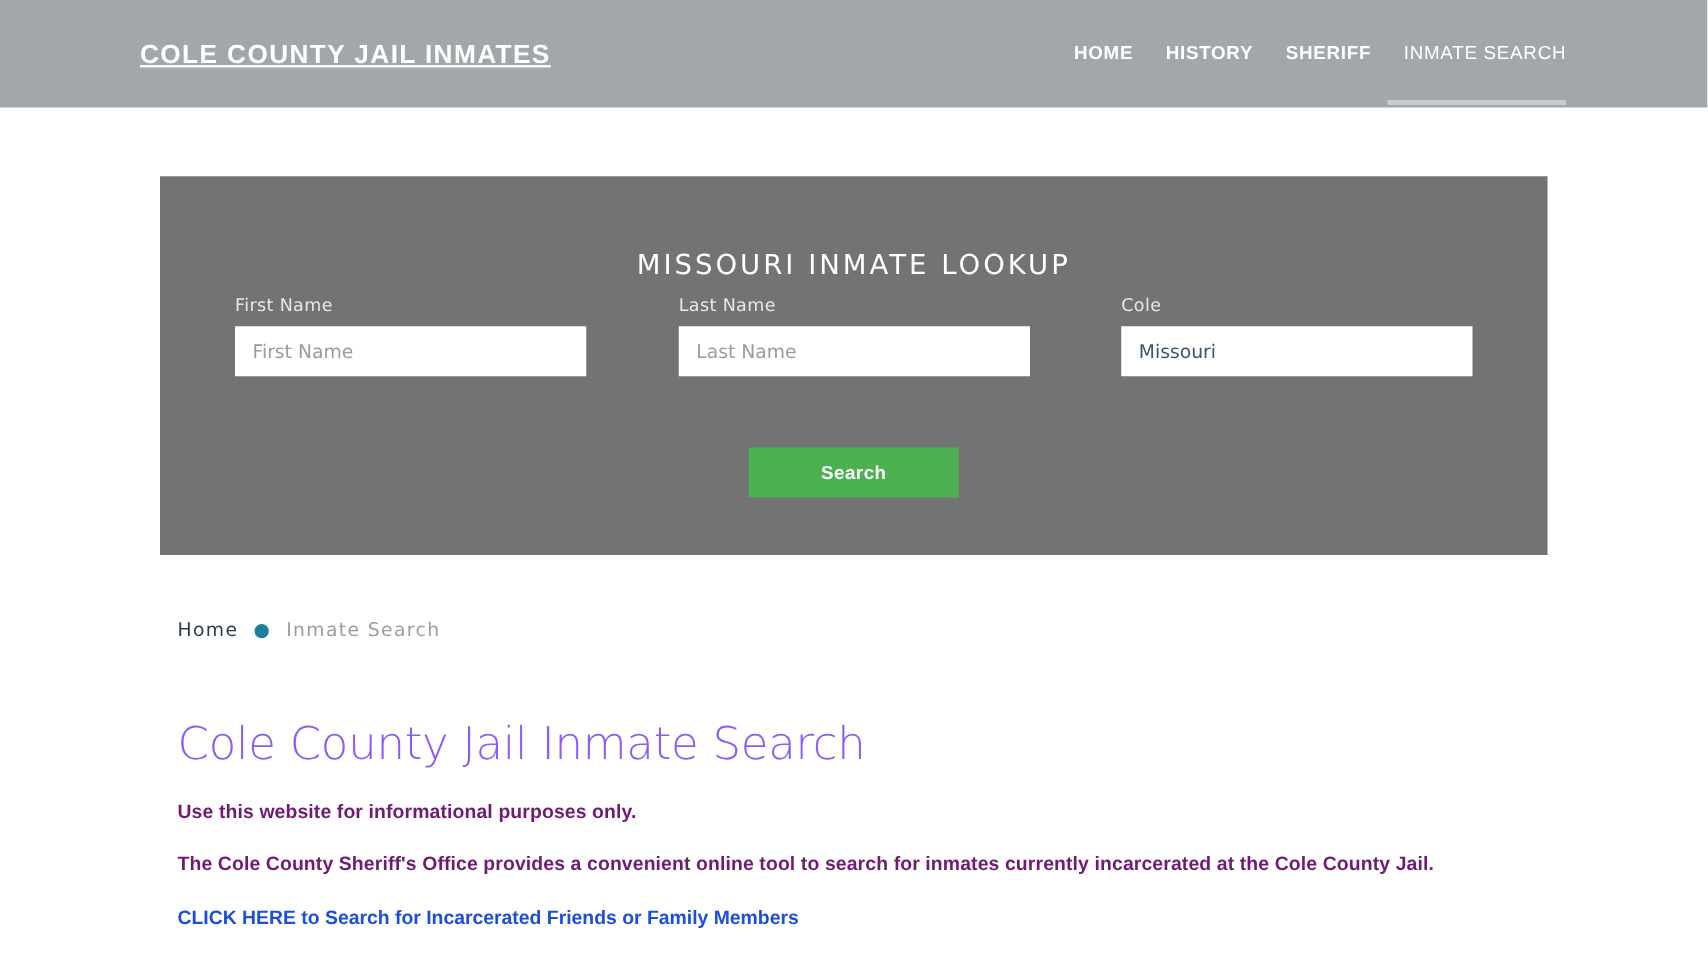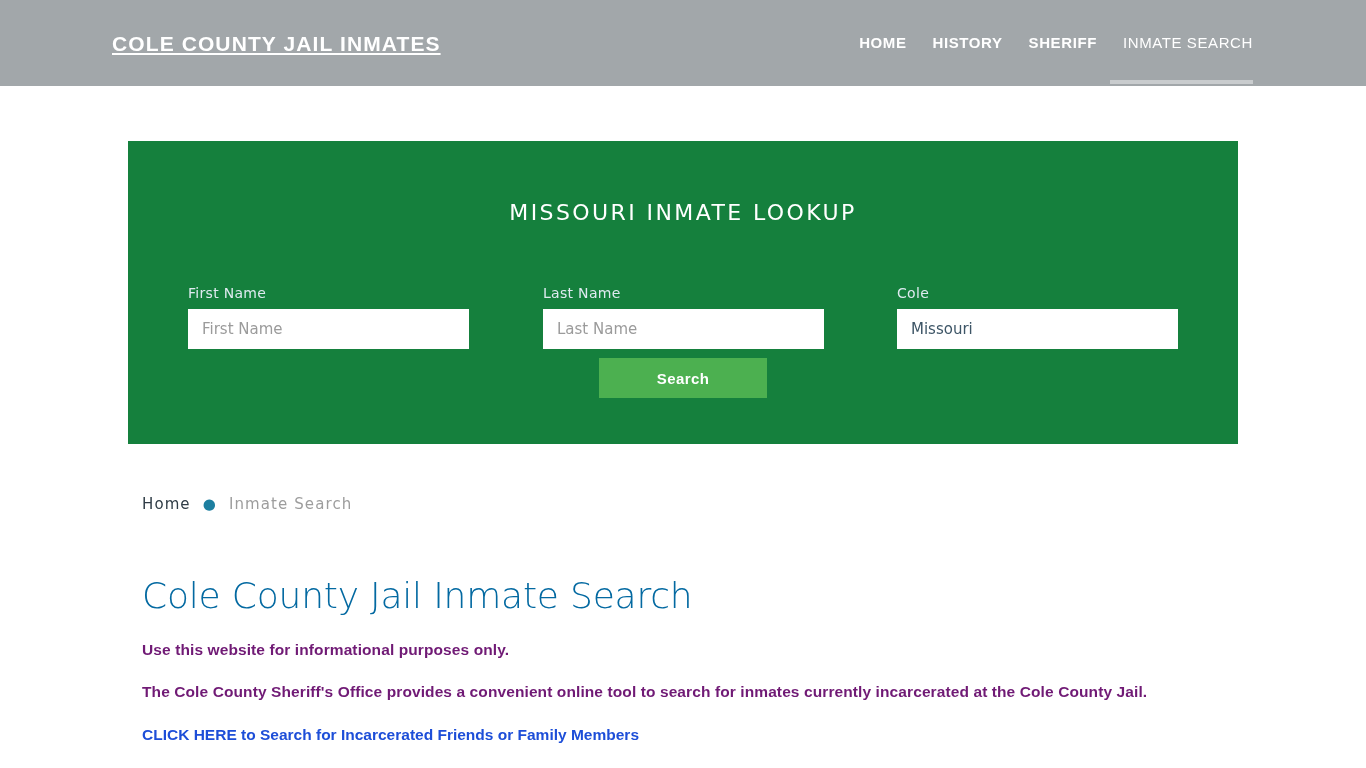--- a/index.html
+++ b/index.html
@@ -71,38 +71,37 @@
     background: #c9ccce;
   }
 
   
   .lookup-panel {
     position: absolute;
     left: 128px;
     top: 141px;
     width: 1110px;
     height: 303px;
-    background: #15803d;
+    background: #737373;
   }
   .lookup-title {
     position: absolute;
     top: 41px;
     left: 0;
     width: 100%;
     text-align: center;
     color: #ffffff;
     font-size: 22px;
     font-weight: 500;
     letter-spacing: 2.4px;
     text-transform: uppercase;
     font-family: "DejaVu Sans", sans-serif;
   }
   .field {
     position: absolute;
-    margin-top: 48px;
   }
   .field-label {
     color: #dfeaf0;
     font-size: 14px;
     font-family: "DejaVu Sans", sans-serif;
     letter-spacing: 0.3px;
     display: block;
     margin-bottom: 8px;
   }
   .text-input {
@@ -163,21 +162,21 @@
     margin: 0 12px;
     font-size: 15px;
     line-height: 1;
   }
   .crumb-current { color: #9d9d9d; }
 
   .page-title {
     margin: 58px 0 0 0;
     font-size: 36px;
     font-weight: 300;
-    color: #0369a1;
+    color: #8b5cf6;
     font-family: "DejaVu Sans", sans-serif;
     letter-spacing: -0.2px;
     line-height: 44px;
   }
   .body-text {
     margin: 22px 0 0 0;
     font-family: "Liberation Sans Narrow", "Liberation Sans", sans-serif;
     font-size: 15.5px;
     font-weight: bold;
     color: #701a75;

